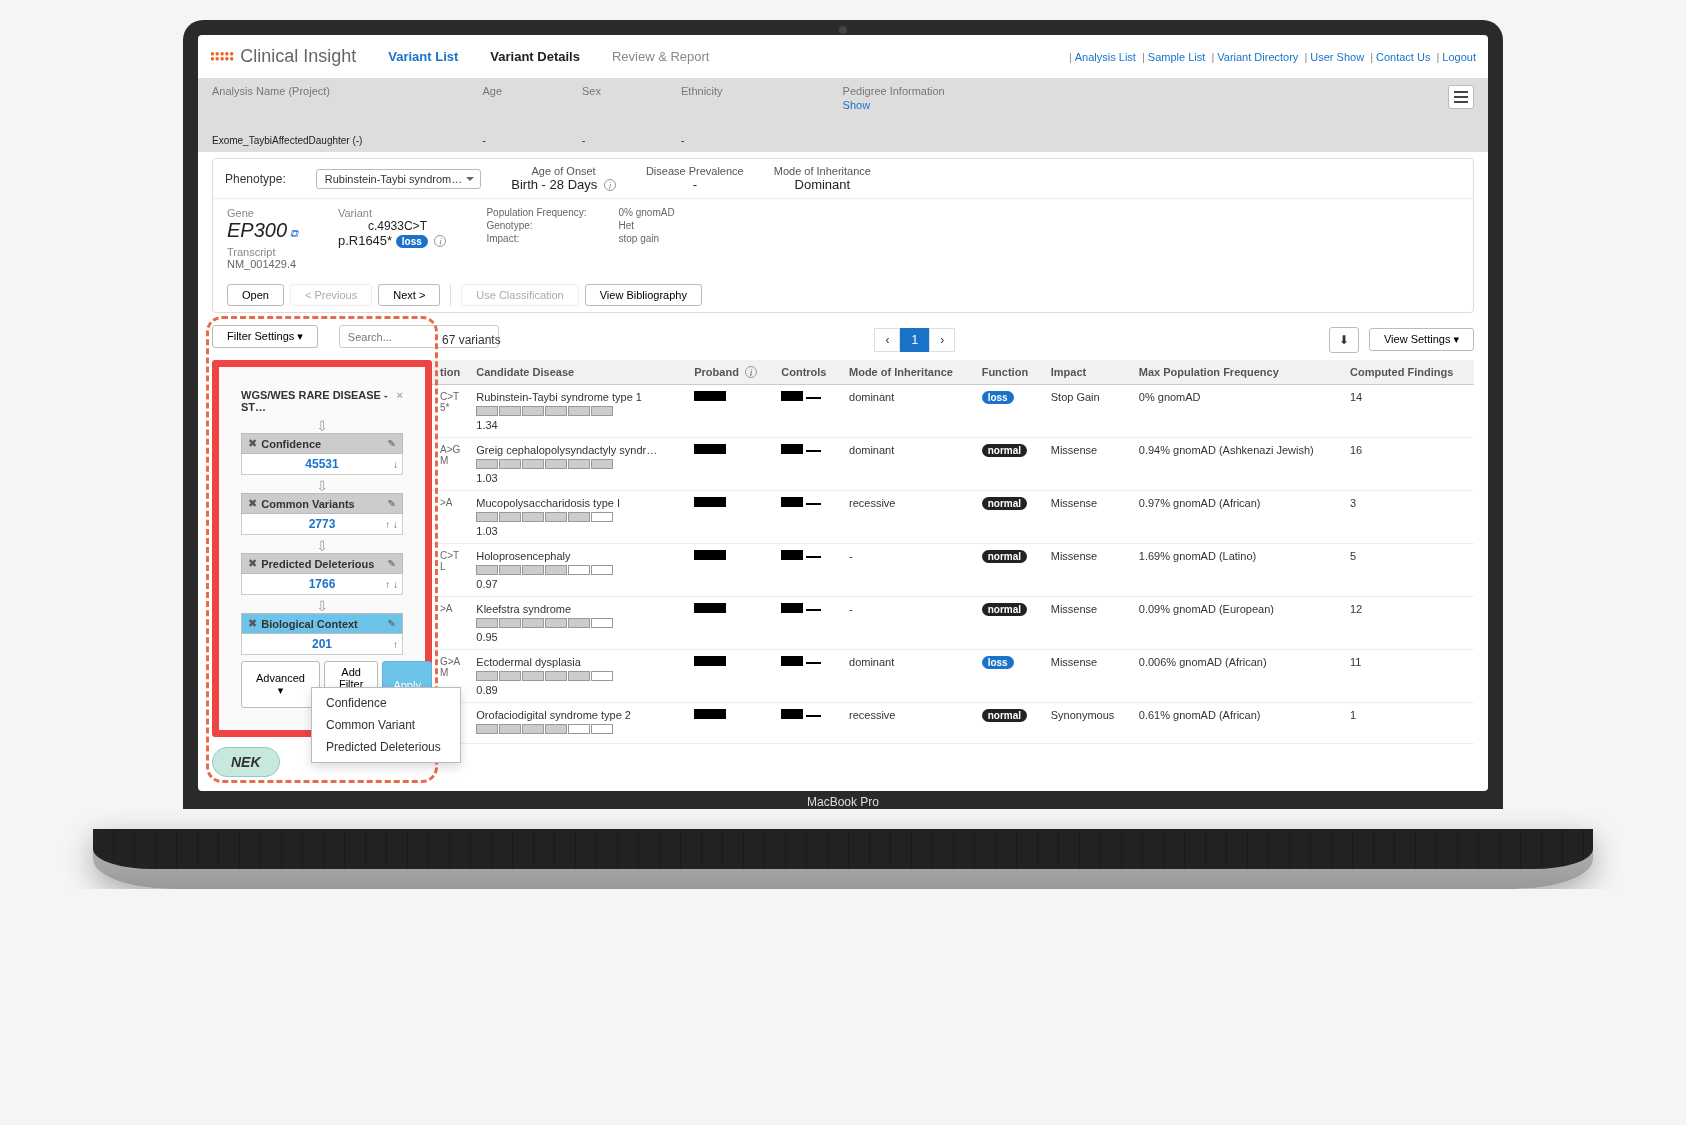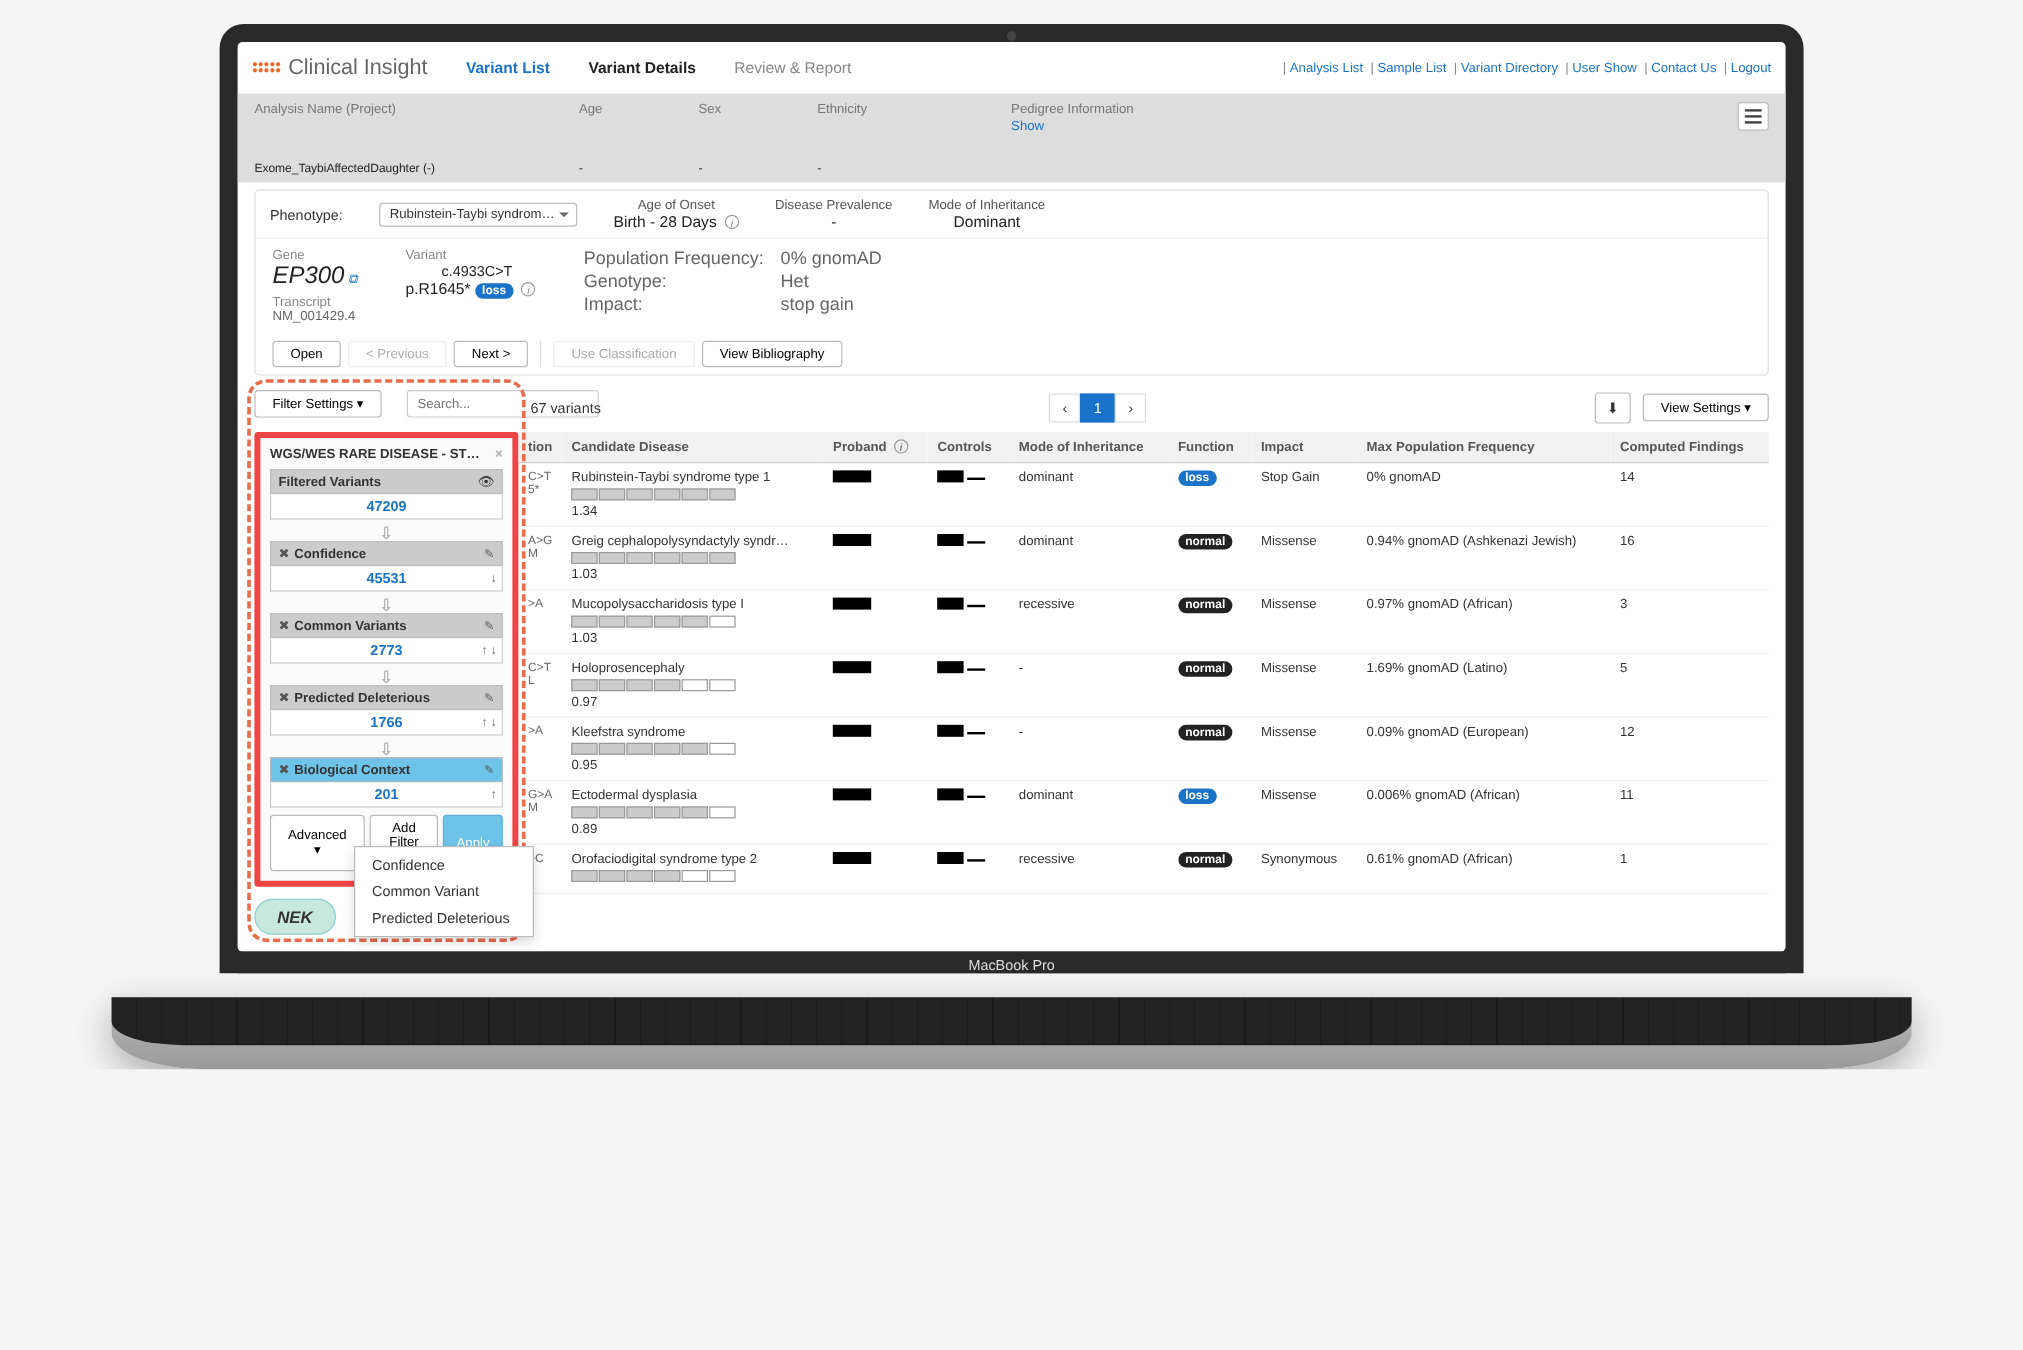--- a/index.html
+++ b/index.html
@@ -42,21 +42,21 @@
 .info-icon { display: inline-block; width: 12px; height: 12px; border: 1px solid #999; border-radius: 50%; font-size: 9px; text-align: center; line-height: 12px; color: #888; font-style: italic; margin-left: 3px; }
 
 
 .var-summary { display: flex; gap: 40px; padding: 8px 14px; align-items: flex-start; }
 .vs-col { font-size: 11px; color: #666; }
 .vs-col .h { font-size: 11px; color: #888; }
 .gene-name { font-size: 20px; font-style: italic; color: #222; }
 .ext-icon { color: #1a73c9; font-size: 11px; margin-left: 3px; }
 .loss-pill { background: #1a73c9; color: #fff; border-radius: 10px; padding: 1px 6px; font-size: 10px; font-weight: bold; display: inline-block; }
 .normal-pill { background: #222; color: #fff; border-radius: 10px; padding: 1px 6px; font-size: 10px; font-weight: bold; display: inline-block; }
-.kvs { display: grid; grid-template-columns: auto auto; gap: 2px 14px; font-size: 15px; }
+.kvs { display: grid; grid-template-columns: auto auto; gap: 2px 32px; font-size: 10px; }
 .classification-box { background: #e40000; color: #fff; padding: 8px 18px; text-align: center; border-radius: 3px; margin-left: auto; font-size: 11px; }
 .classification-box .big { font-size: 16px; font-weight: bold; }
 
 
 .btn-row { display: flex; gap: 6px; padding: 6px 14px; align-items: center; }
 .btn { border: 1px solid #bbb; background: #fff; border-radius: 3px; padding: 4px 14px; font-size: 11px; cursor: pointer; }
 .btn.ghost { color: #aaa; border-color: #eee; }
 .vsep { border-left: 1px solid #ddd; height: 22px; margin: 0 4px; }
 
 
@@ -65,21 +65,21 @@
 .pager .pg { border: 1px solid #ddd; padding: 4px 10px; font-size: 12px; cursor: pointer; background: #fff; }
 .pager .pg.active { background: #1a73c9; color: #fff; border-color: #1a73c9; }
 .icon-btn { border: 1px solid #bbb; background: #fff; border-radius: 3px; width: 30px; height: 26px; display: flex; align-items: center; justify-content: center; cursor: pointer; }
 
 
 .content-area { display: flex; gap: 0; padding: 0 14px 14px; position: relative; }
 .filter-panel { width: 220px; flex-shrink: 0; position: relative; }
 .dashed-box { position: absolute; top: -44px; left: -6px; right: -6px; bottom: -6px; border: 3px dashed #e86b4a; border-radius: 16px; pointer-events: none; z-index: 5; }
 .filter-settings-row { display: flex; gap: 21px; margin-bottom: 6px; }
 .search-input { flex: 1; border: 1px solid #ccc; border-radius: 3px; padding: 4px 8px; font-size: 11px; }
-.filter-cascade { border: 5px solid #ef4444; background: #fafafa; border-radius: 3px; padding: 8px; }
+.filter-cascade { border: 7px solid #ef4444; background: #fafafa; border-radius: 3px; padding: 22px; }
 .filter-title { font-size: 11px; font-weight: bold; margin-bottom: 6px; display: flex; justify-content: space-between; }
 .close-x { color: #aaa; cursor: pointer; }
 .filter-block { margin-bottom: 4px; }
 .fb-head { background: #ccc; padding: 3px 6px; font-size: 11px; display: flex; align-items: center; gap: 4px; border: 1px solid #bbb; }
 .fb-head.active { background: #6ec3e8; }
 .fb-head .title { flex: 1; font-weight: bold; }
 .fb-head .pencil { font-size: 10px; color: #555; cursor: pointer; }
 .fb-head .ex { font-size: 11px; color: #555; cursor: pointer; }
 .fb-body { background: #fff; border: 1px solid #ccc; border-top: none; padding: 3px 6px; display: flex; align-items: center; justify-content: center; position: relative; }
 .fb-count { color: #1a73c9; font-size: 12px; font-weight: bold; }
@@ -230,29 +230,20 @@
 <div class="content-area">
   <div class="filter-panel">
     <div class="dashed-box"></div>
 
     <div class="filter-cascade">
       <div class="filter-title">
         <span>WGS/WES RARE DISEASE - ST…</span>
         <span class="close-x">×</span>
       </div>
 
-      <div class="filter-block">
-        <div class="fb-head">
-                <span class="title">Filtered Variants</span> 
-                <span>👁</span>
-              </div>
-        <div class="fb-body">
-                <span class="fb-count">47209</span>
-              </div>
-      </div>
       <div class="down-connector">⇩</div>
 
       <div id="cascade-holder">
               <div class="filter-block">
     <div class="fb-head ">
       <span class="ex">✖</span>
       <span class="title">Confidence</span>
       <span class="pencil">✎</span>
     </div>
     <div class="fb-body">

